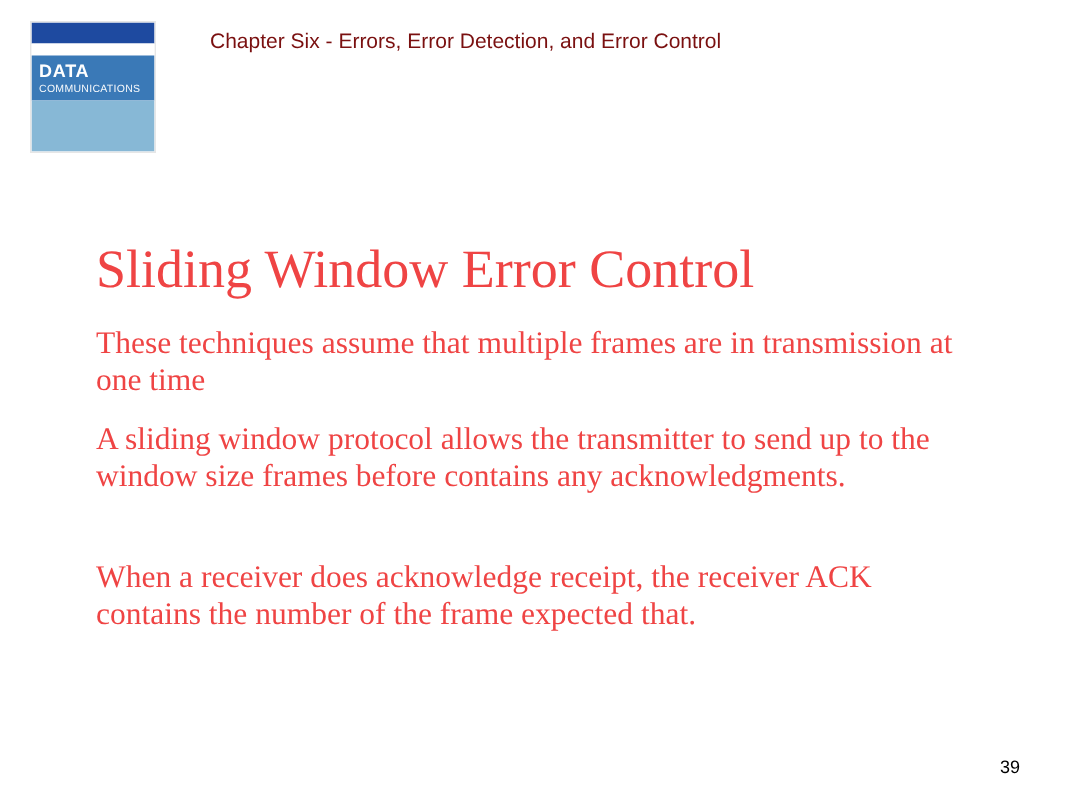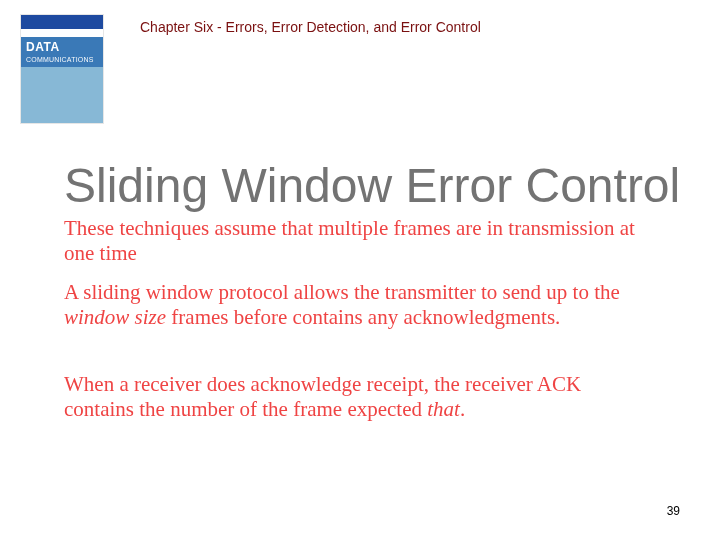--- a/index.html
+++ b/index.html
@@ -21,21 +21,21 @@
   .header {
     position: absolute;
     top: 14px;
     left: 20px;
     right: 20px;
     display: flex;
     align-items: flex-start;
   }
   .book-cover {
     width: 84px;
-    height: 110px;
+    height: 88px;
     background: #ffffff;
     border: 1px solid #e6e6e6;
     box-sizing: border-box;
     display: flex;
     flex-direction: column;
     overflow: hidden;
   }
   .cover-top {
     height: 14px;
     background: #1e4aa0;
@@ -75,36 +75,36 @@
     font-family: "Gill Sans", "Gill Sans MT", "Segoe UI", Arial, sans-serif;
     font-size: 14px;
     color: #7a1010;
     line-height: 1.35;
     max-width: 360px;
   }
   .heading {
     position: absolute;
     left: 64px;
     top: 158px;
-    font-size: 48px;
-    font-family: Liberation Sans, sans-serif;
-    color: #737373;
+    font-size: 36px;
+    font-family: Liberation Serif, serif;
+    color: #ef4444;
   }
   .body-text {
     position: absolute;
     left: 64px;
     right: 64px;
     font-size: 21px;
     line-height: 1.2;
     color: #ef4444;
   }
   .p1 { top: 216px; }
   .p2 { top: 280px; }
   .p3 { top: 372px; }
-  .italic { font-style: italic; }
+  .italic { }
   .page-number {
     position: absolute;
     right: 40px;
     bottom: 22px;
     font-family: Arial, Helvetica, sans-serif;
     font-size: 12px;
     color: #000;
   }
 </style>
 </head>

